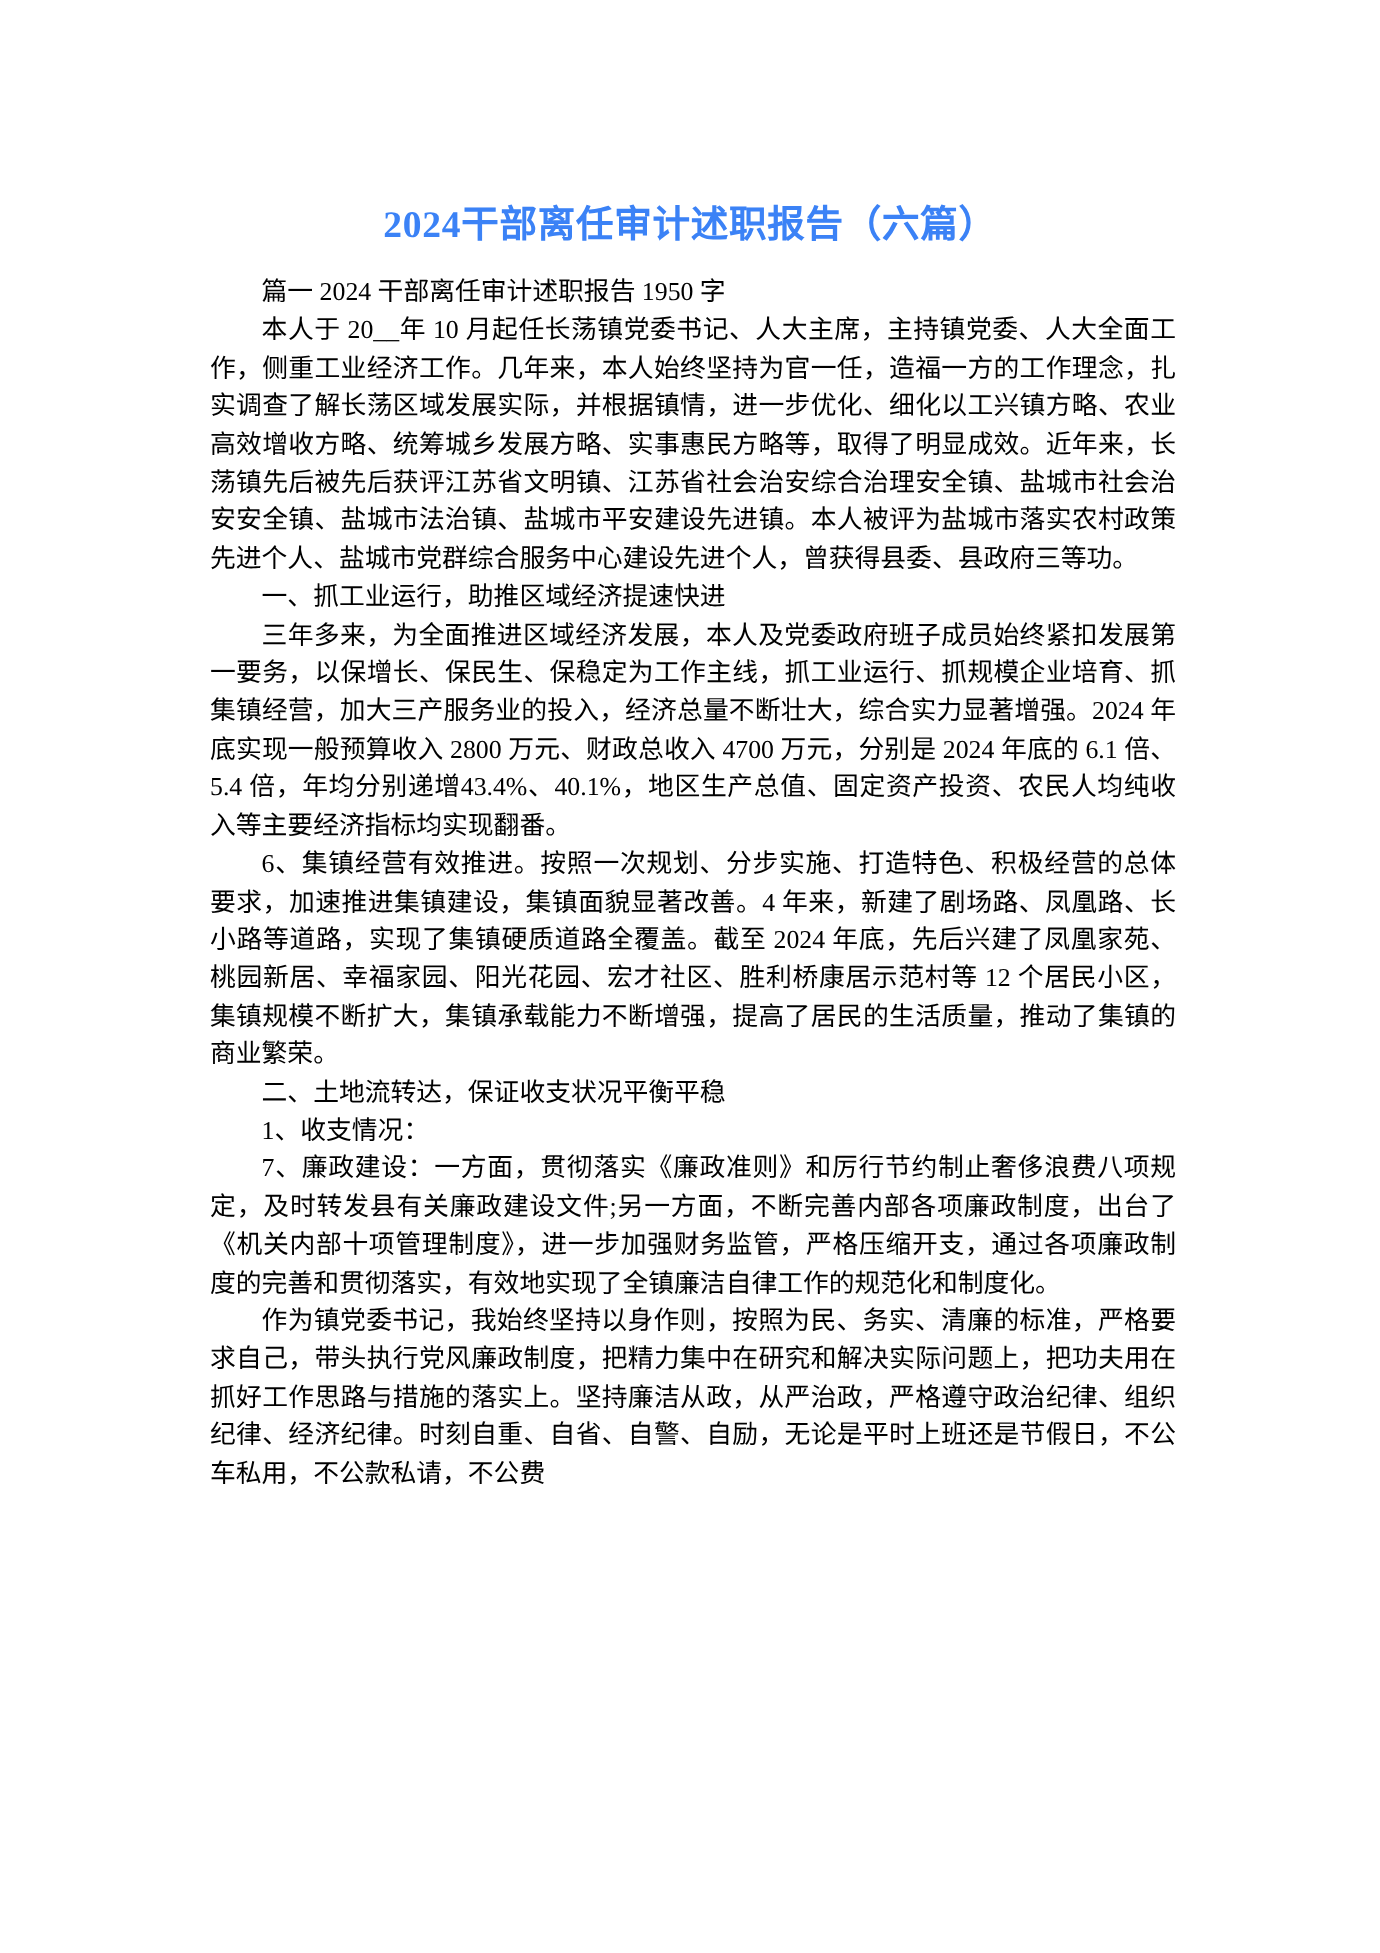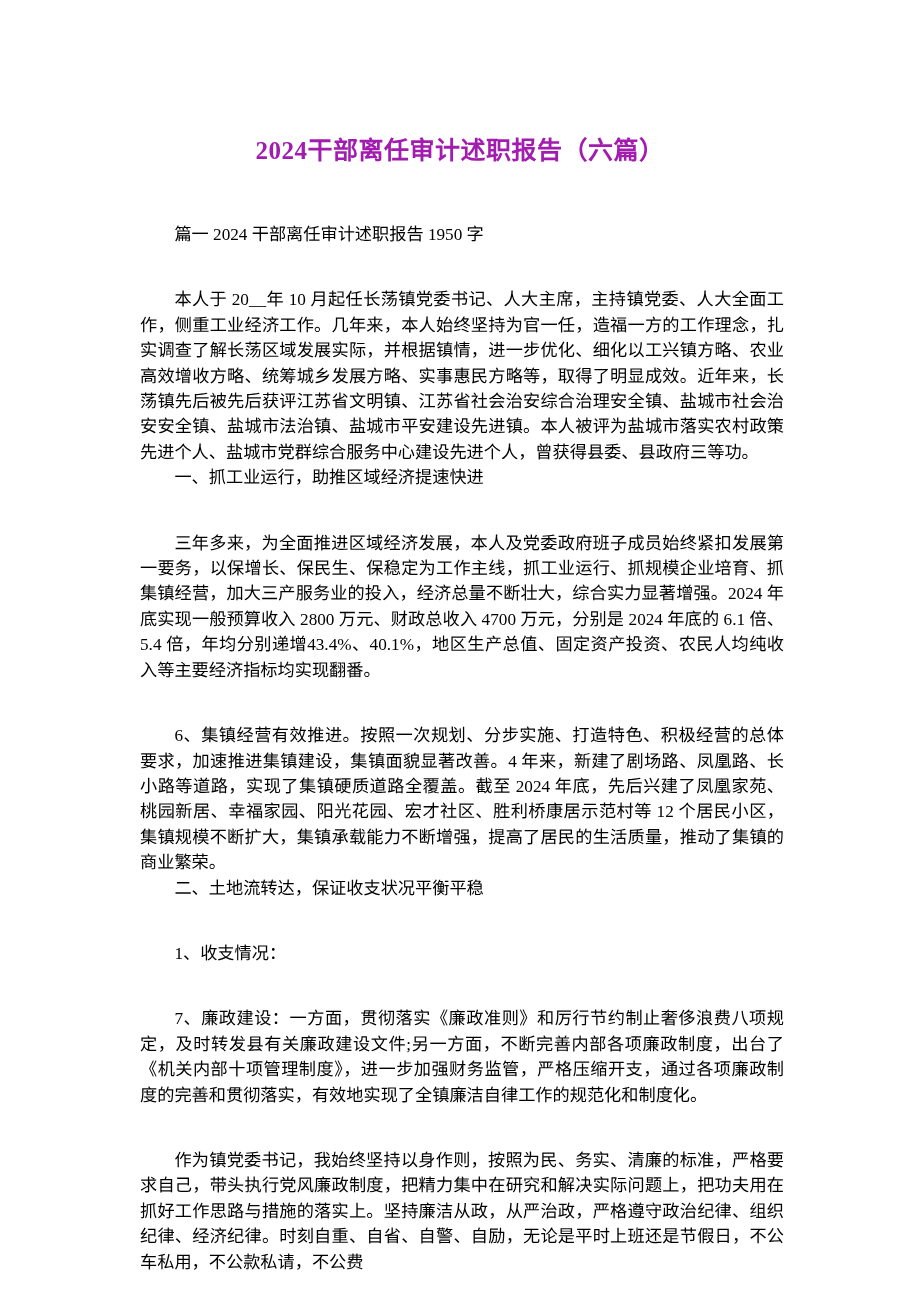--- a/index.html
+++ b/index.html
@@ -23,21 +23,21 @@
     padding: 0;
     background: #ffffff;
     position: relative;
   }
   .doc-title {
     position: absolute;
     left: 0;
     right: 0;
     top: 118px;
     text-align: center;
-    color: #a21caf;
+    color: #3b82f6;
     font-weight: bold;
     font-size: 25px;
     letter-spacing: 0.5px;
     line-height: 32px;
     font-family: "Liberation Serif", "DejaVu Serif", serif;
   }
   .body-block {
     position: absolute;
     left: 140px;
     top: 182px;
@@ -48,21 +48,20 @@
     font-size: 17.2px;
     line-height: 25.4px;
     text-align: justify;
     text-justify: inter-ideograph;
     text-align-last: left;
     letter-spacing: 0px;
     word-spacing: 0px;
   }
   p.indent {
     text-indent: 2em;
-    margin-top: 40px;
   }
   p.subhead {
     text-indent: 2em;
   }
 </style>
 </head>
 <body>
 
 <div class="page">
 

